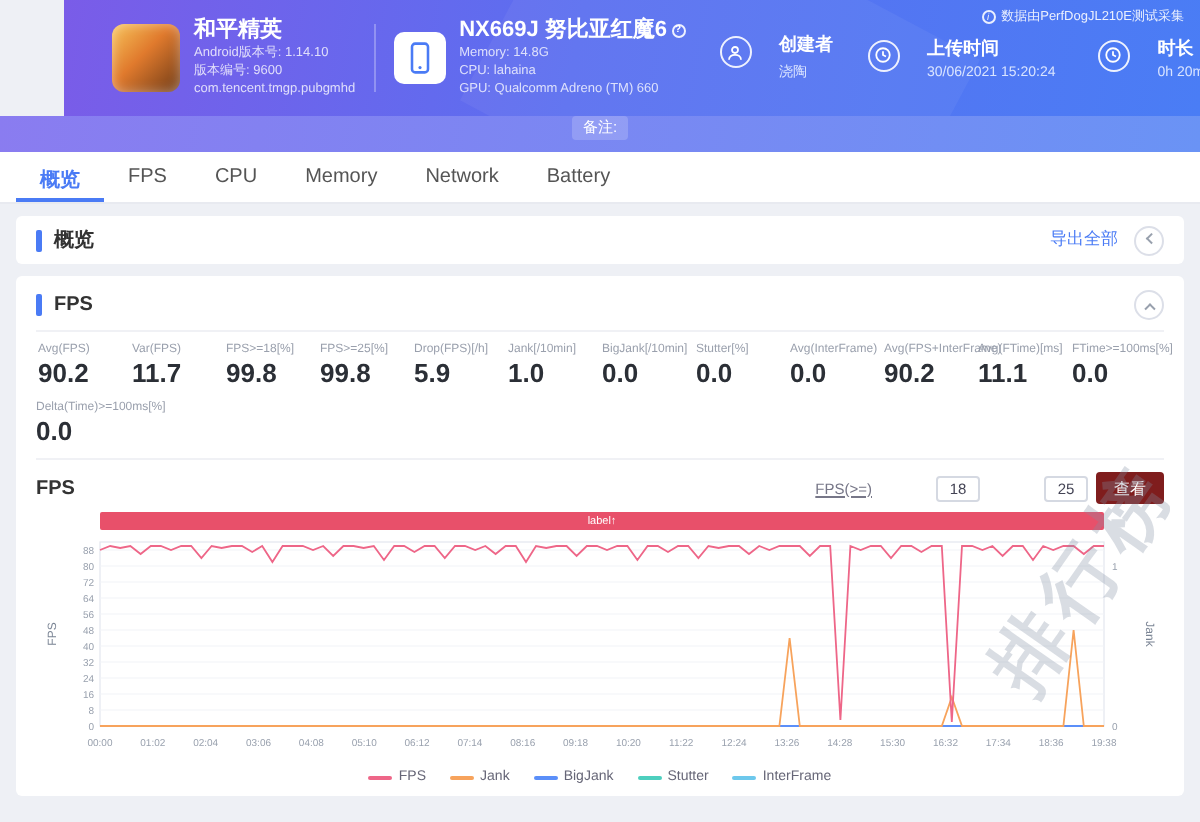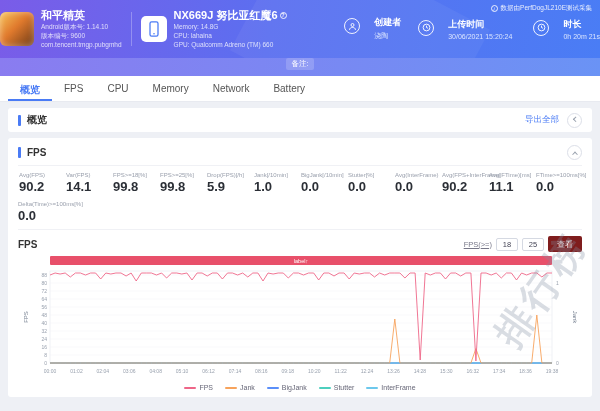--- a/index.html
+++ b/index.html
@@ -2,23 +2,23 @@
 <html><head>
 <meta charset="utf-8">
 <style>
   * { box-sizing: border-box; margin: 0; padding: 0; }
   body {
     width: 600px; height: 411px; overflow: hidden; position: relative;
     font-family: "Liberation Sans", sans-serif; background: #eef0f5;
   }
   
   .hdr {
-    height: 58px; padding: 0 0; display: flex; align-items: center; color: #fff;
+    height: 58px; padding: 0 24px; display: flex; align-items: center; color: #fff;
     background: linear-gradient(100deg, #7a5ce8 0%, #5b6ff0 45%, #4a7df5 100%);
-    position: relative; overflow: hidden;
+    position: relative; overflow: hidden; margin-left: 32px;
   }
   .hdr::before {
     content: ''; position: absolute; right: 130px; top: -30px; width: 220px; height: 140px;
     background: rgba(255,255,255,0.05); transform: rotate(28deg);
   }
   .app-icon {
     width: 34px; height: 34px; border-radius: 6px; flex: none;
     background: linear-gradient(135deg, #f7c35a 0%, #e07a2d 45%, #6e3a16 100%);
     box-shadow: inset 0 0 6px rgba(255,255,255,.4);
   }
@@ -87,20 +87,21 @@
   .row2 { margin-top: 7px; padding-bottom: 6px; border-bottom: 1px solid #f0f1f5; }
   
   .chart-head { display: flex; align-items: center; margin-top: 6px; }
   .chart-title { font-size: 10px; font-weight: bold; color: #333; }
   .controls { margin-left: auto; display: flex; align-items: center; gap: 4px; }
   .ctl-label { font-size: 7.5px; color: #778; text-decoration: underline; }
   .ctl-input {
     width: 22px; height: 13px; border: 1px solid #d5d9e2; border-radius: 2px;
     font-size: 7.5px; text-align: center; color: #445; padding: 0;
     font-family: "Liberation Sans", sans-serif;
+    margin-left: 28px;
   }
   .btn {
     background: #7f1d1d; color: #fff; font-size: 8px; border: none; border-radius: 2px;
     padding: 2.5px 9px; cursor: pointer; font-family: "Liberation Sans", sans-serif;
   }
   .chart-wrap { width: 560px; margin: 0 auto; }
   .band {
     height: 9px; background: #e8506a; border-radius: 1px; margin: 4px 28px 2px 30px;
     color: #fff; font-size: 5.5px; display: flex; align-items: center; justify-content: center;
   }
@@ -218,21 +219,21 @@
       </span>
     </div>
 
     <div class="stats">
       <div class="stat">
           <div class="stat-label">Avg(FPS)</div>
           <div class="stat-value">90.2</div>
         </div>
       <div class="stat">
           <div class="stat-label">Var(FPS)</div>
-          <div class="stat-value">14.1</div>
+          <div class="stat-value">11.7</div>
         </div>
       <div class="stat">
           <div class="stat-label">FPS&gt;=18[%]</div>
           <div class="stat-value">99.8</div>
         </div>
       <div class="stat">
           <div class="stat-label">FPS&gt;=25[%]</div>
           <div class="stat-value">99.8</div>
         </div>
       <div class="stat">

